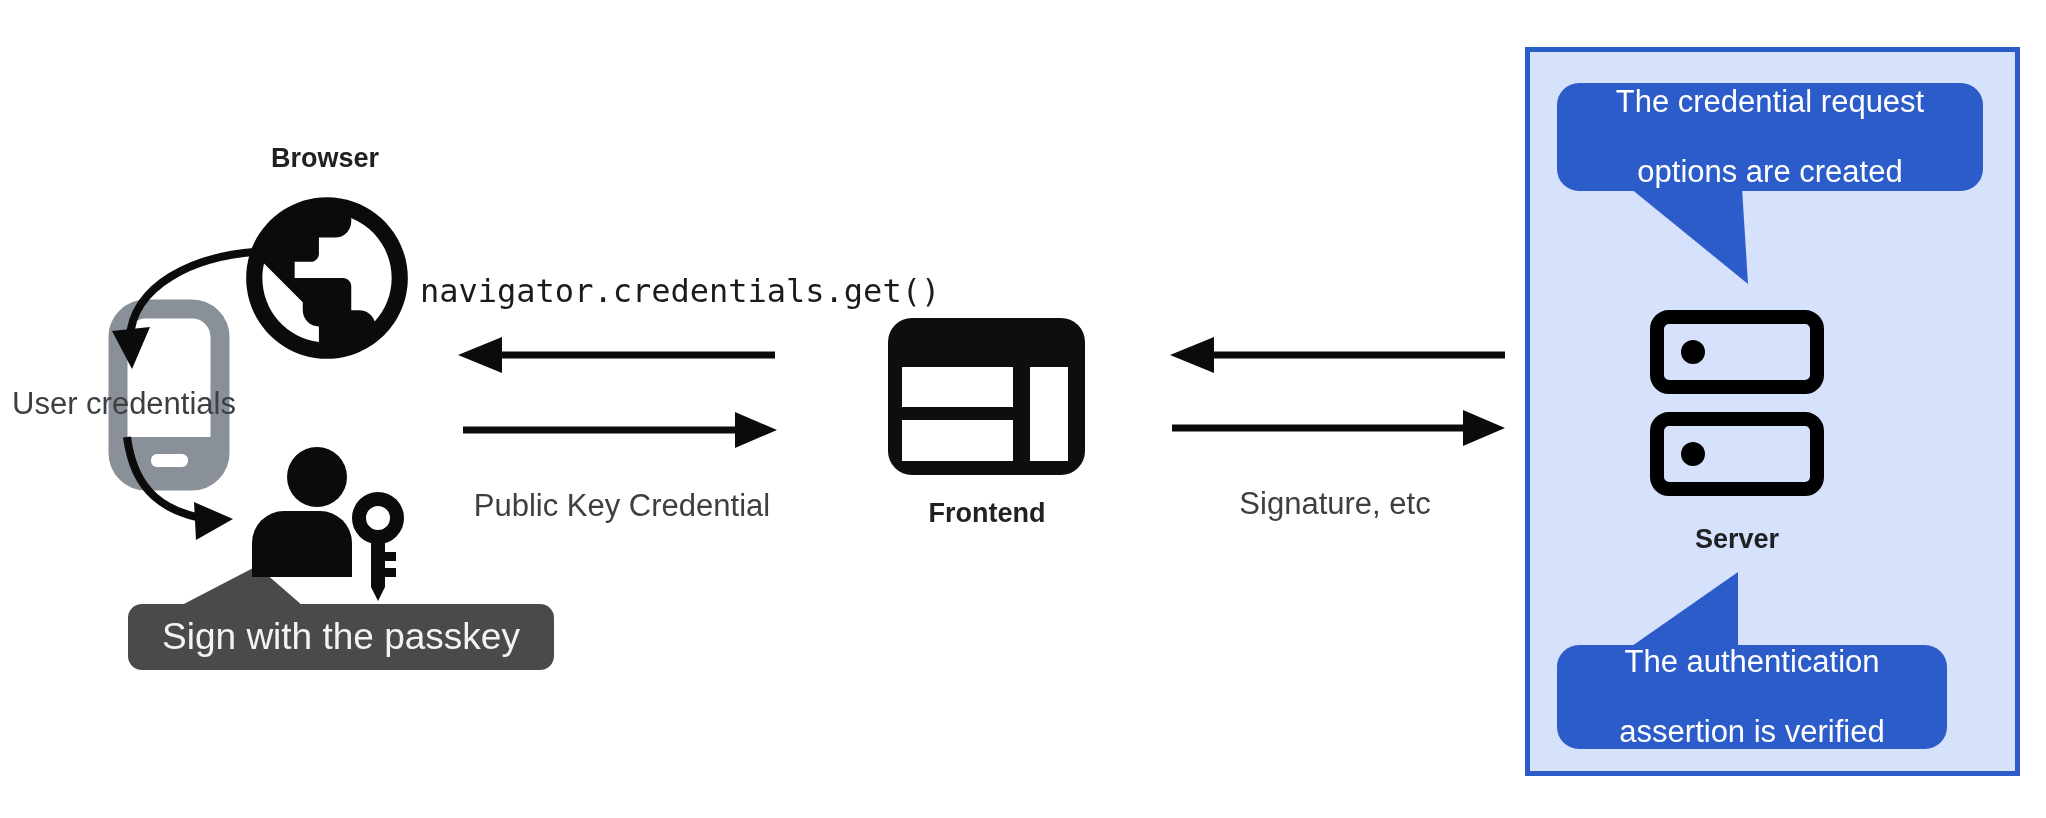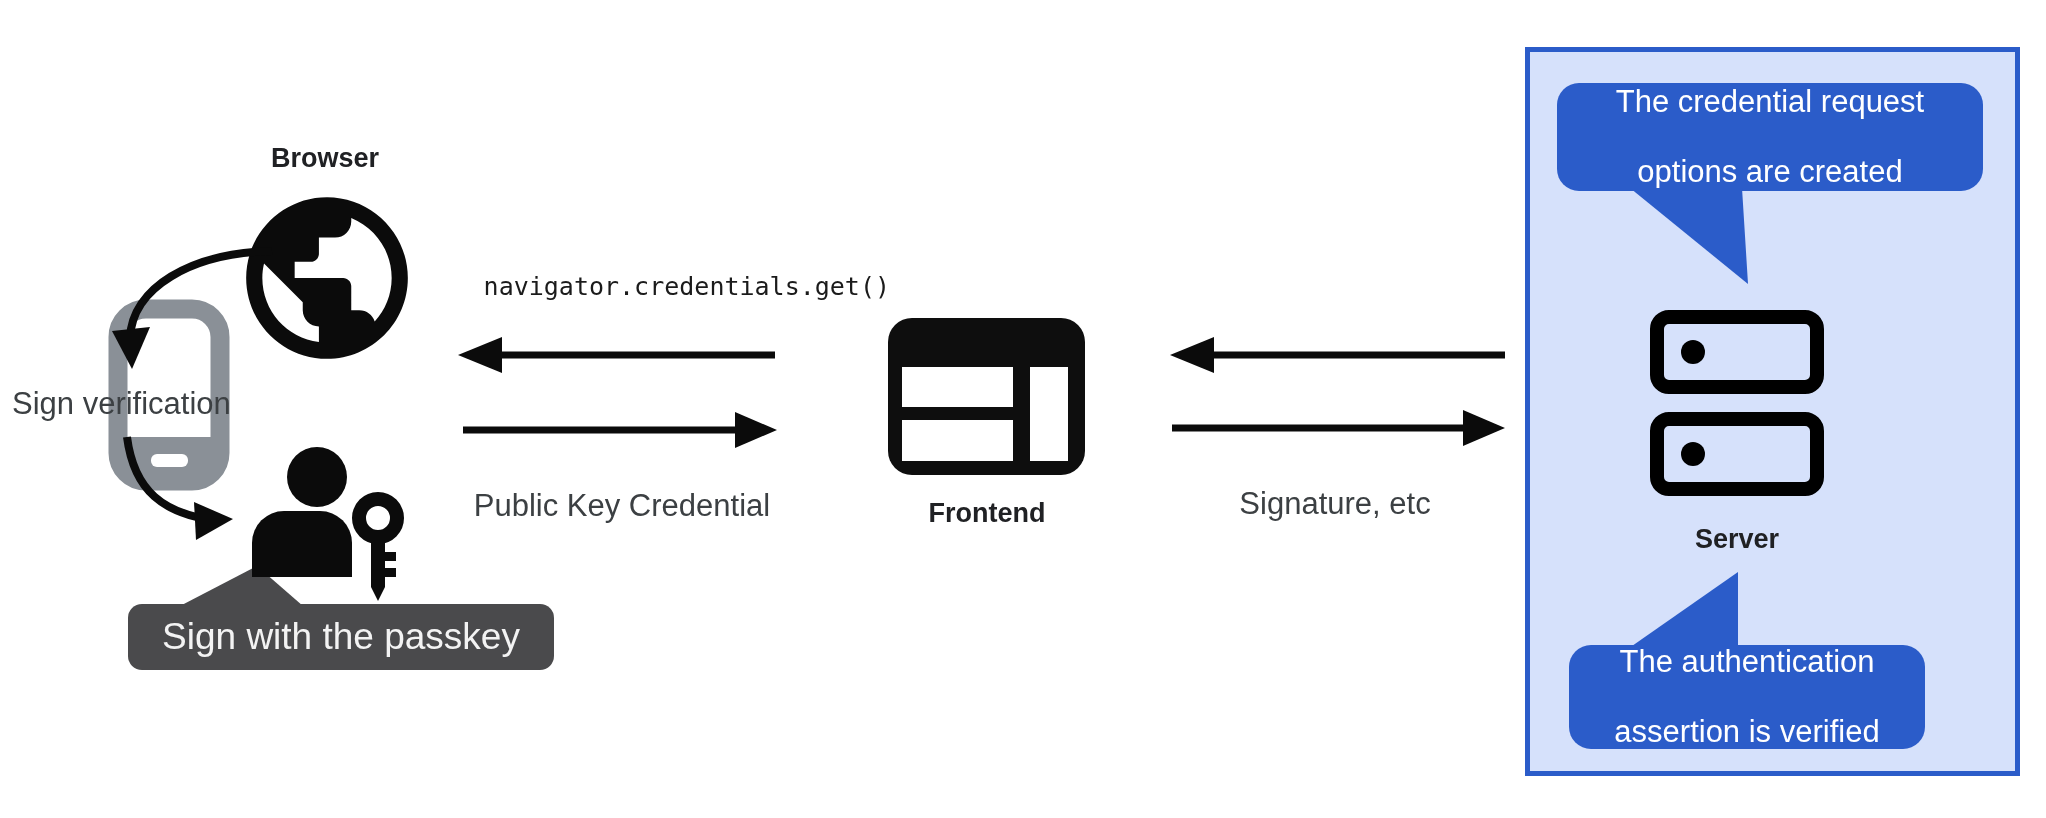--- a/index.html
+++ b/index.html
@@ -9,36 +9,36 @@
     width: 2046px;
     height: 818px;
     background: #ffffff;
     overflow: hidden;
   }
   .abs { position: absolute; }
 
   
   .bold-label { font-size: 27px; font-weight: 700; color: #202124; text-align: center; z-index: 7; }
   .body-label { font-size: 31px; font-weight: 400; color: #3c4043; z-index: 7; white-space: nowrap; }
-  .code-label { font-family: "DejaVu Sans Mono", monospace; font-size: 25px; color: #1b1b1b; text-align: right; z-index: 7; white-space: nowrap; }
+  .code-label { font-family: "DejaVu Sans Mono", monospace; font-size: 32px; color: #1b1b1b; text-align: left; z-index: 7; white-space: nowrap; }
 
   
   .server-panel {
     left: 1525px; top: 47px; width: 495px; height: 729px;
     background: #d6e1fb; border: 5px solid #2b5cc9; z-index: 1;
   }
   .speech-bubble {
     background: #2b5cc9; border-radius: 22px; color: #ffffff;
     font-size: 31px; line-height: 42px; text-align: center;
     display: flex; flex-direction: column; justify-content: center;
     z-index: 2;
     gap: 28px;
   }
   .bubble-top { left: 1557px; top: 83px; width: 426px; height: 108px; }
-  .bubble-bottom { left: 1557px; top: 645px; width: 356px; height: 104px; margin-left: 12px; }
+  .bubble-bottom { left: 1557px; top: 645px; width: 390px; height: 104px; }
 
   
   .passkey-tooltip {
     left: 128px; top: 604px; width: 426px; height: 66px;
     background: #4a4a4c; border-radius: 14px;
     color: #f3f3f3; font-size: 37px; text-align: center;
     display: flex; align-items: center; justify-content: center;
     z-index: 4; white-space: nowrap;
   }
 
@@ -133,21 +133,21 @@
     </g>
 
     <g>
       <line x1="1172" y1="428" x2="1465" y2="428" stroke="#0b0b0b" stroke-width="7"></line>
       <polygon points="1505,428 1463,410 1463,446" fill="#0b0b0b"></polygon>
     </g>
   </svg>
 
   <div class="abs bold-label" style="left:225px; top:143px; width:200px;">Browser</div>
 
-  <div class="abs body-label" style="left:12px; top:386px;">Sign verification</div>
+  <div class="abs body-label" style="left:12px; top:386px;">User credentials</div>
 
   <div class="abs passkey-tooltip">
     <span>Sign with the passkey</span>
   </div>
 
   <div class="abs code-label" style="left:420px; top:272px; width:470px;">navigator.credentials.get()</div>
 
   <div class="abs body-label" style="left:422px; top:488px; width:400px; text-align:center;">Public Key Credential</div>
 
   <div class="abs bold-label" style="left:887px; top:498px; width:200px;">Frontend</div>

